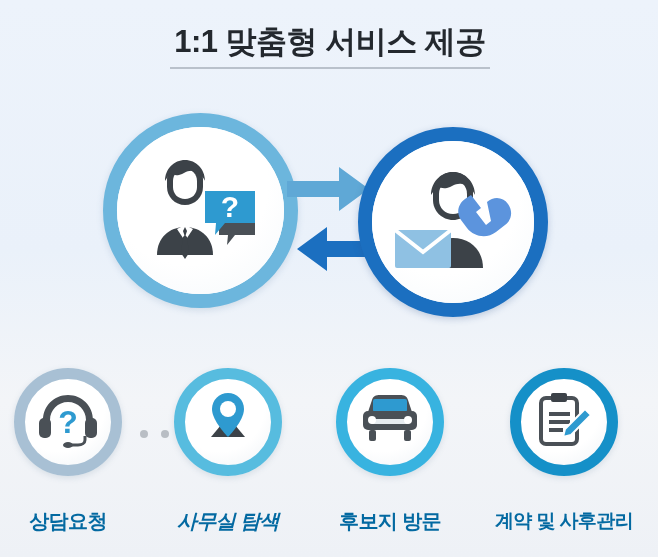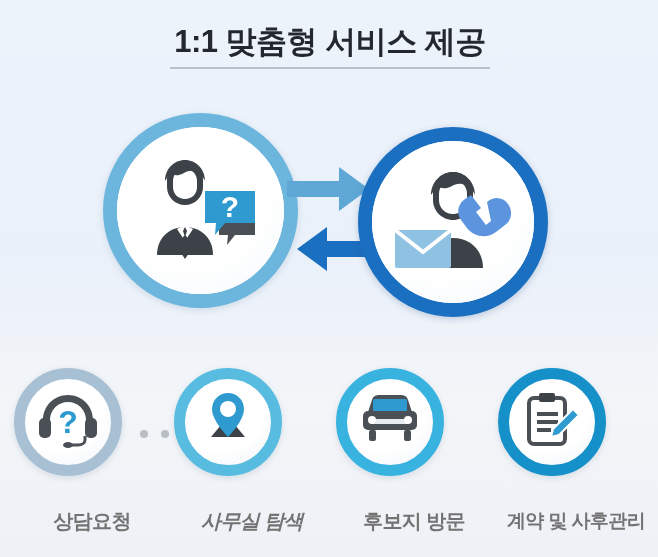--- a/index.html
+++ b/index.html
@@ -45,32 +45,31 @@
   }
   .step-circle {
     width:108px; height:108px; border-radius:50%; margin:0 auto;
     background:radial-gradient(circle at 40% 32%, #ffffff 58%, #eef2f6 100%);
     display:flex; align-items:center; justify-content:center;
     box-shadow:0 2px 6px rgba(90,120,150,.18);
   }
   #step-0 { left:8px; }
   #step-1 { left:168px;font-style:italic; }
   #step-2 { left:330px; }
-  #step-3 { left:492px; }
+  #step-3 { left:504px; }
 
   #step-0 .step-circle { border:11px solid #a8c0d4; }
   #step-1 .step-circle { border:11px solid #57bcdf; }
   #step-2 .step-circle { border:11px solid #38b3e0; }
   #step-3 .step-circle { border:11px solid #1590c8; }
 
   .step-label {
     position:absolute; top:140px; left:50%; transform:translateX(-50%);
-    font-size:20px; font-weight:bold; color:#737373; white-space:nowrap;
+    font-size:20px; font-weight:bold; color:#0369a1; white-space:nowrap;
     letter-spacing:-0.6px;
-    margin-left:24px;
   }
   #step-3 .step-label { font-size:19px; }
 
   
   #connector-0-1 {
     position:absolute; top:429px; left:140px; width:50px; height:10px;
     display:flex; align-items:center; justify-content:space-between;
   }
   #connector-0-1 span {
     width:8px; height:8px; border-radius:50%; background:#b9bec4; display:block;

